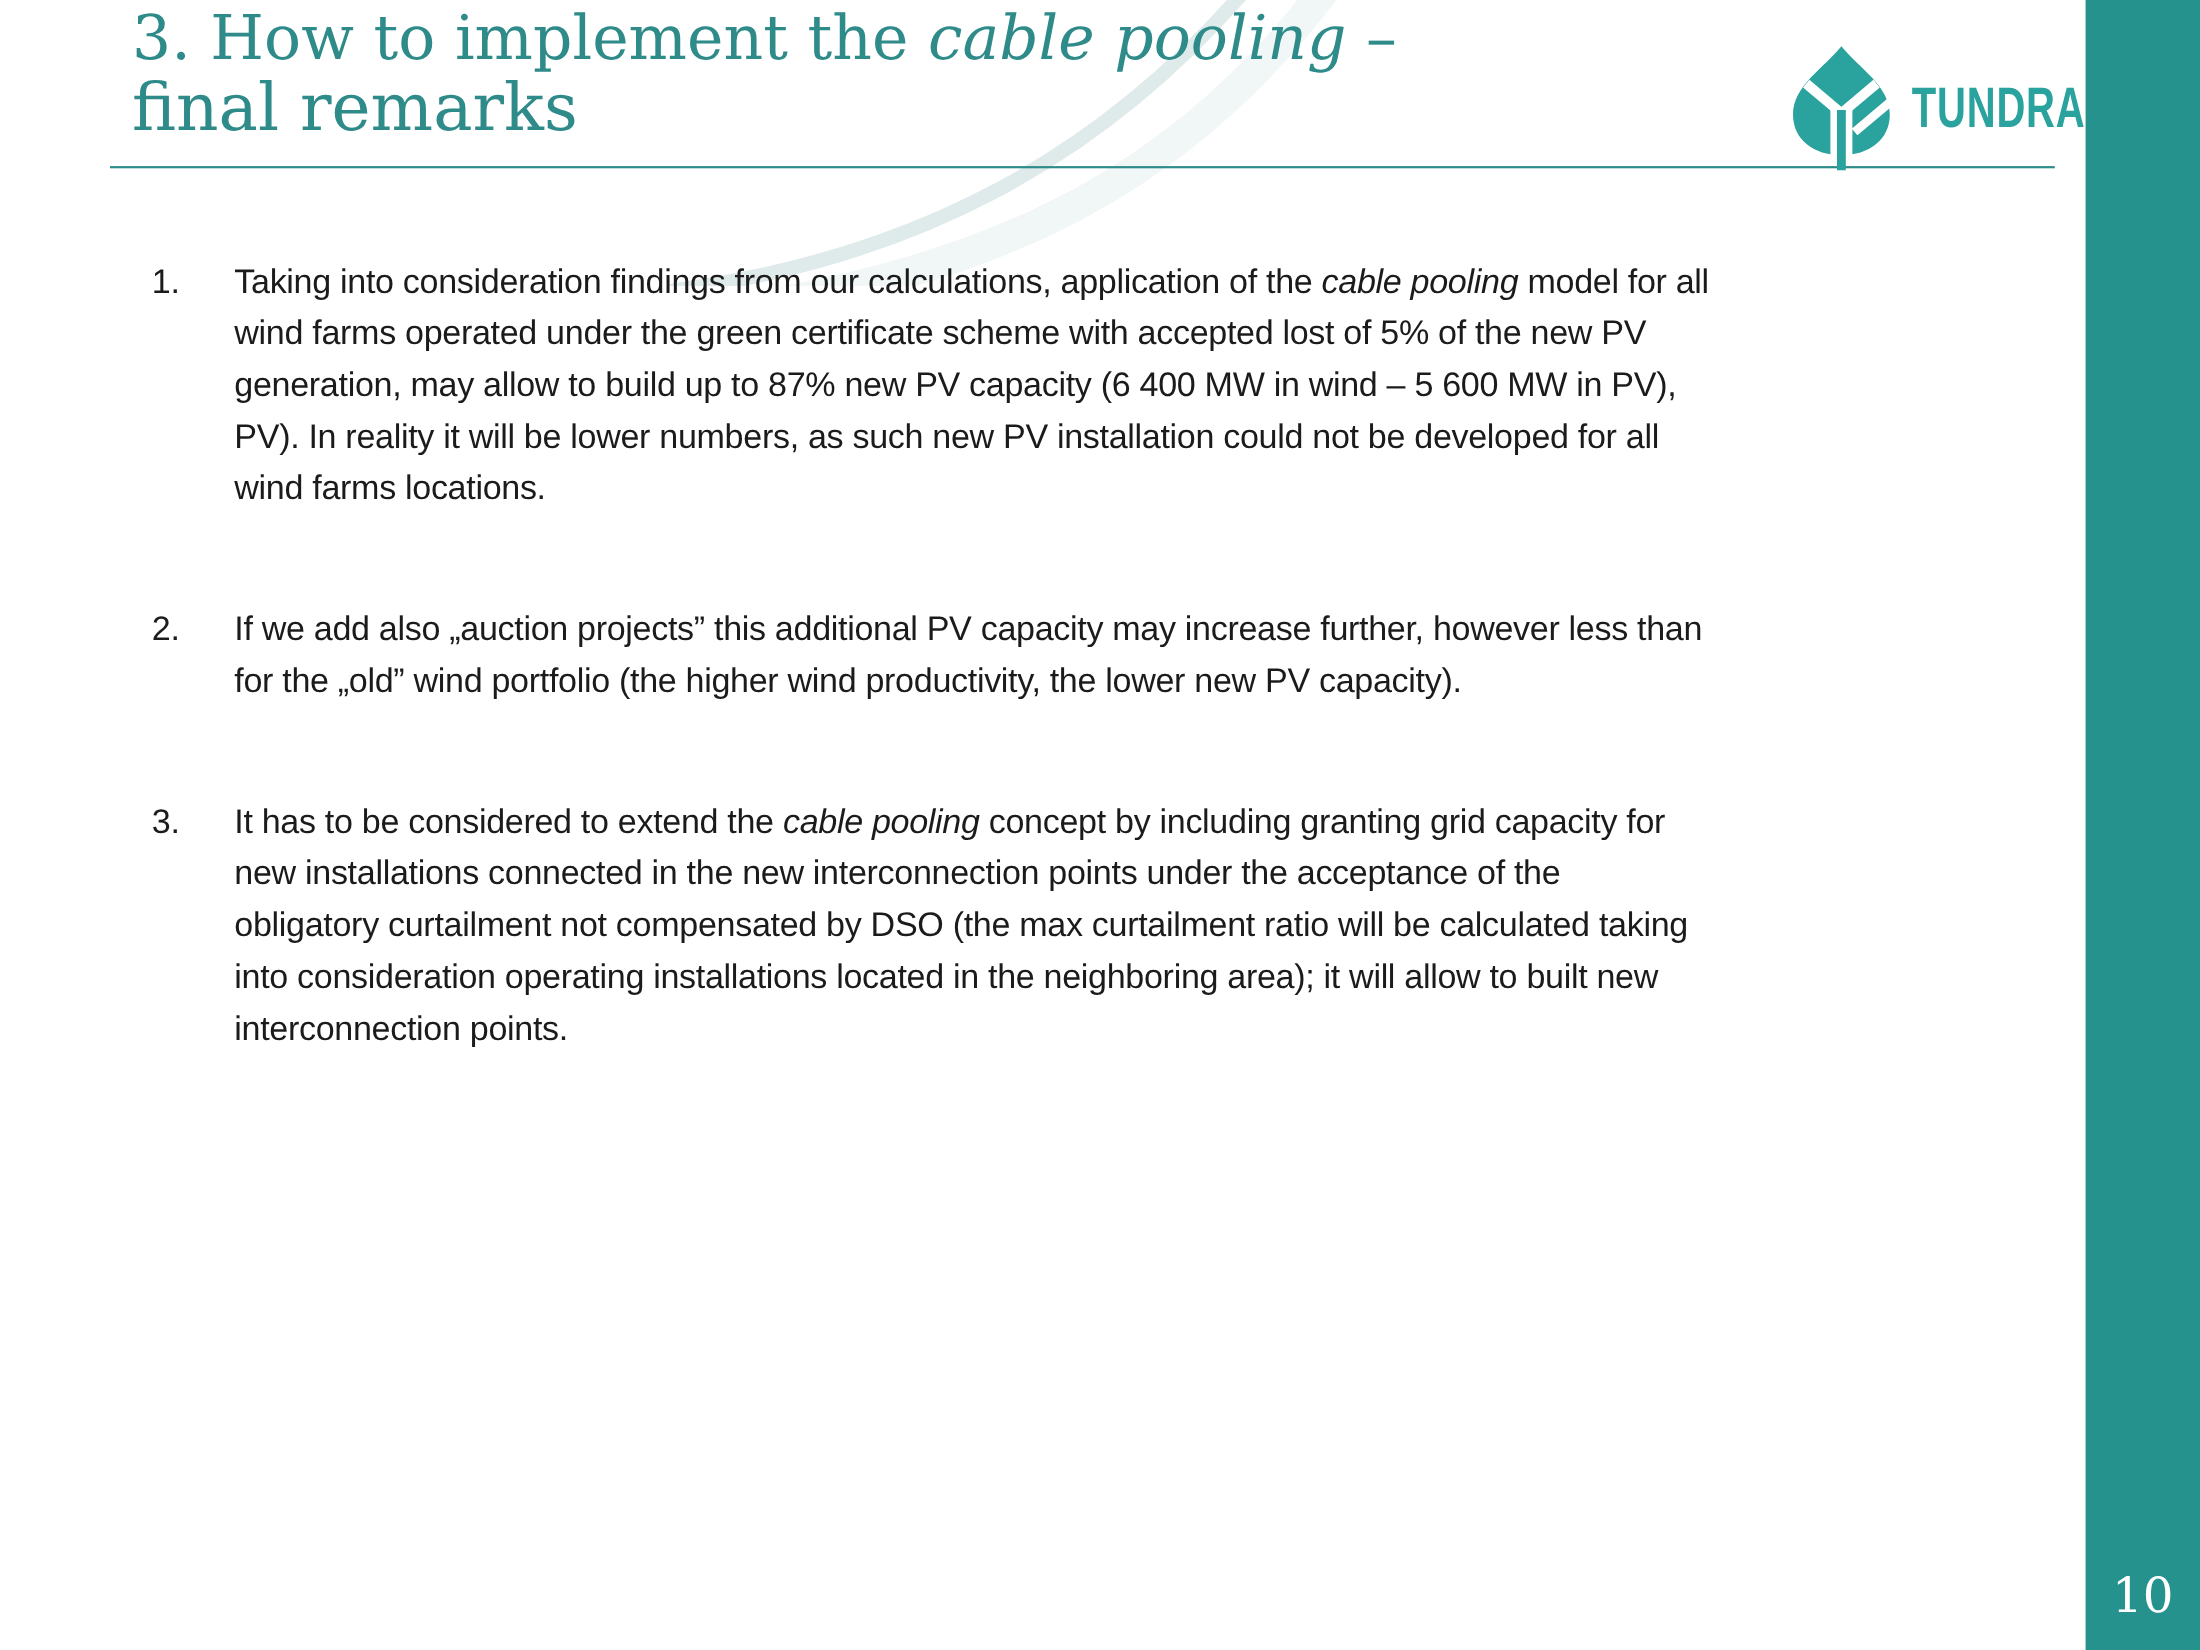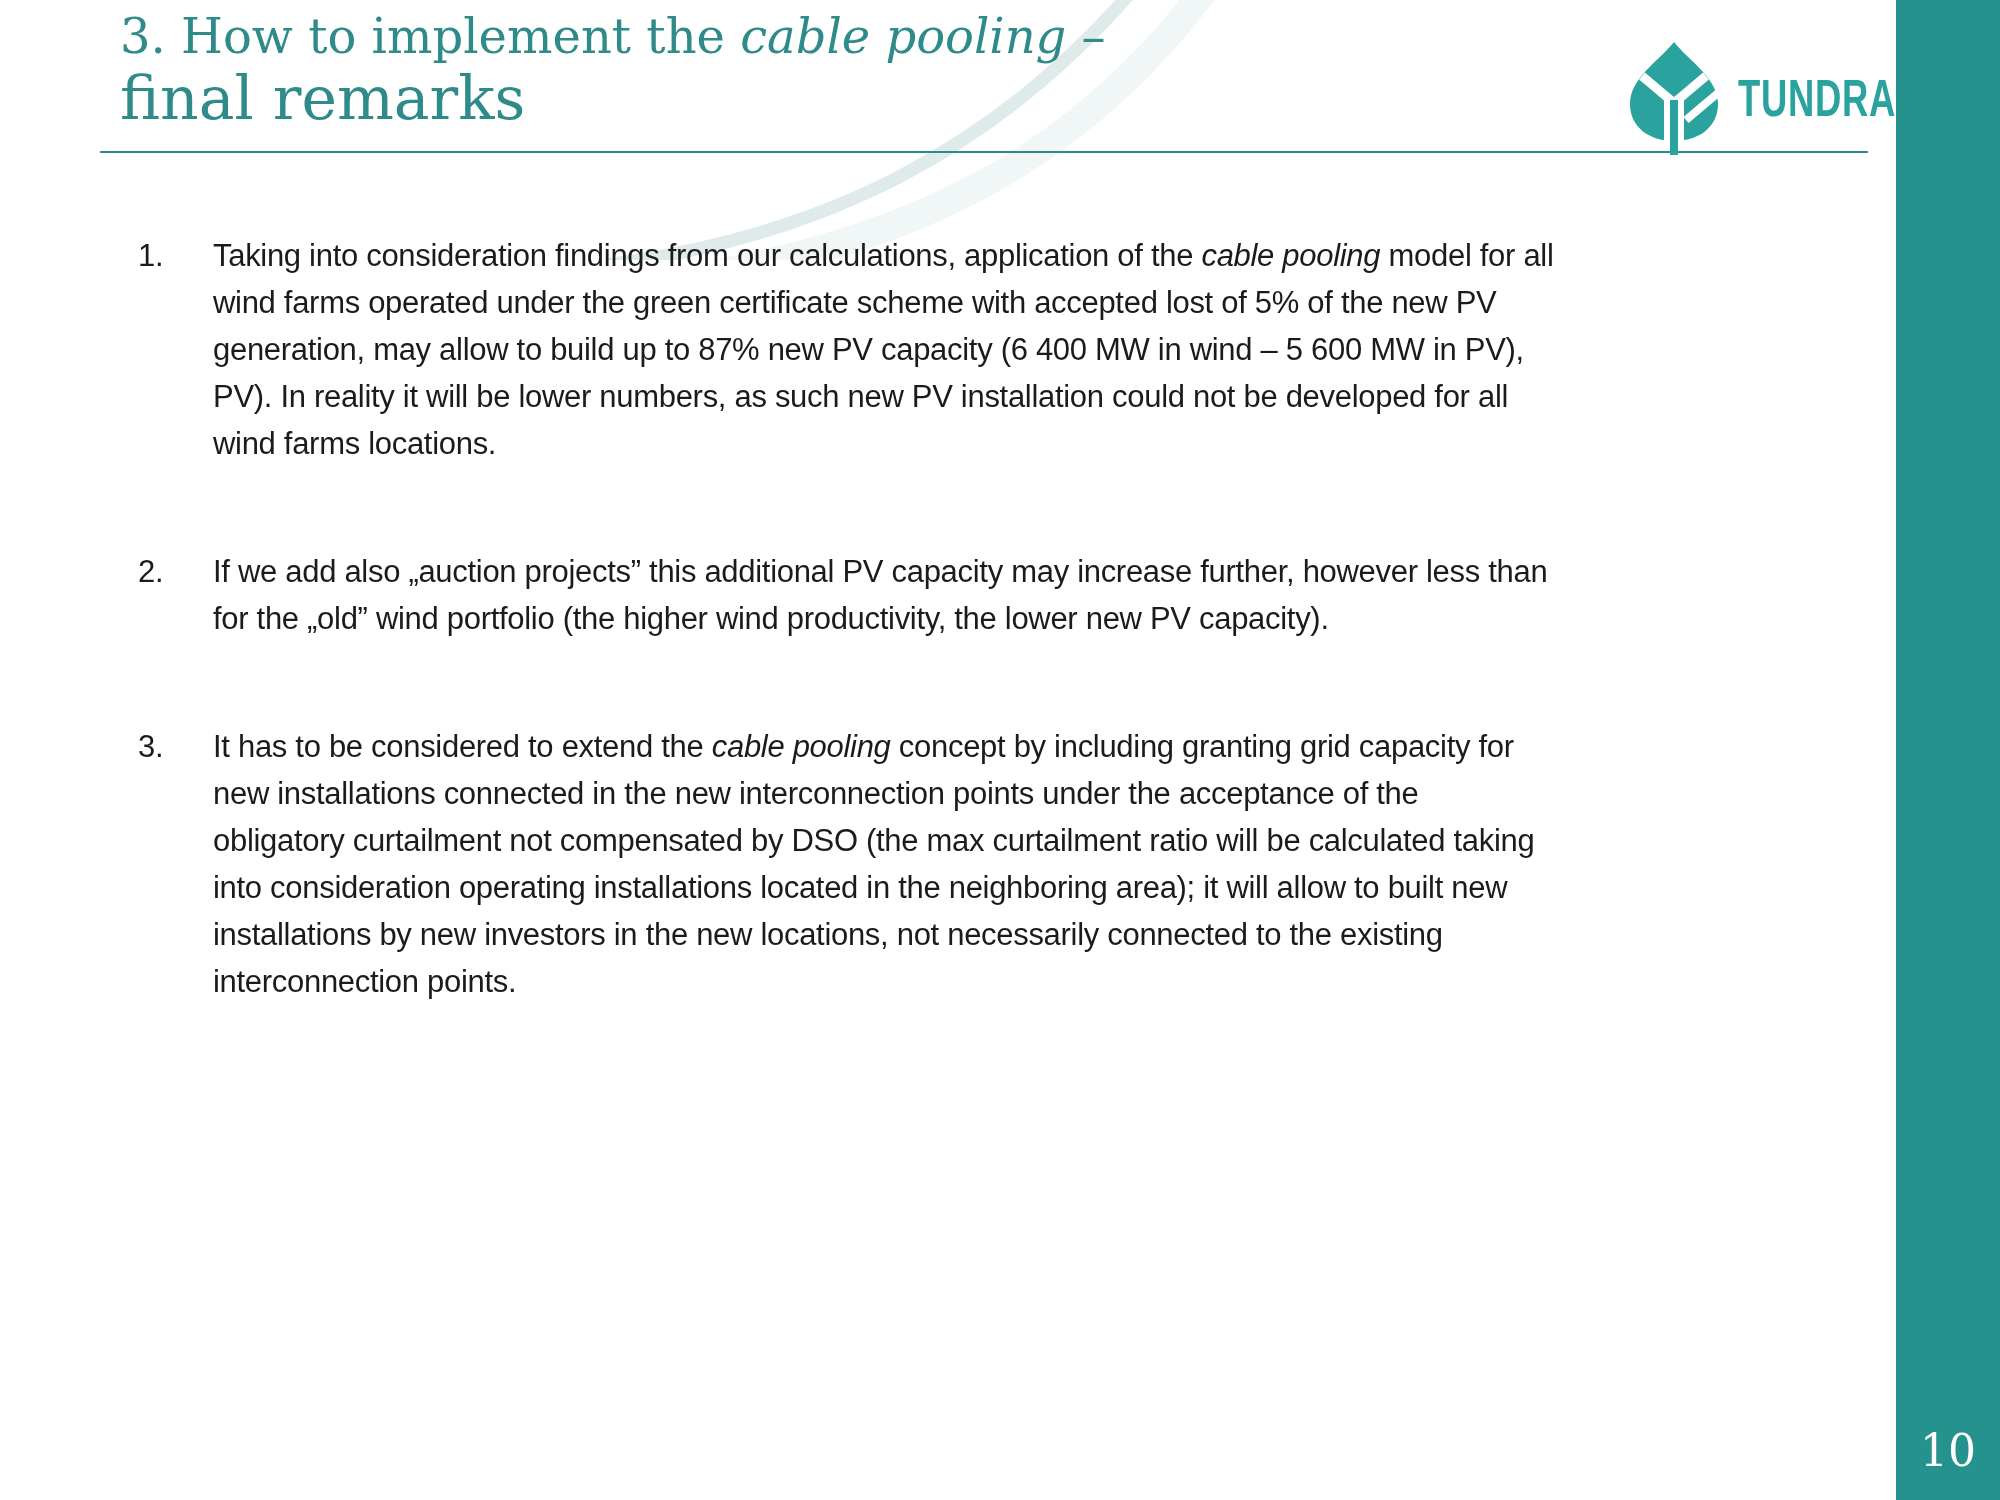--- a/index.html
+++ b/index.html
@@ -27,21 +27,21 @@
     font-family:"DejaVu Serif", serif;
     font-size:44px; z-index:4;
   }
 
   
   .header {
     position:absolute; top:2px; left:120px; z-index:2;
     color:#2e8b89;
     font-family:"DejaVu Serif", serif;
   }
-  .title-line1 { font-size:48px; line-height:68px; white-space:nowrap; }
+  .title-line1 { font-size:56px; line-height:68px; white-space:nowrap; }
   .title-line1 i { font-style:italic; }
   .title-line2 { font-size:60px; line-height:56px; }
   .header-rule {
     position:absolute; top:151px; left:100px;
     width:1768px; height:2px;
     background:#2e8b89; z-index:2;
   }
 
   
   .logo { position:absolute; top:40px; left:1626px; z-index:2; width:250px; height:115px;text-align:center; }
@@ -118,21 +118,20 @@
           <div class="line"><span>for the „old” wind portfolio (the higher wind productivity, the lower new PV capacity).</span></div>
         </div>
       </div>
       <div class="item">
         <div class="num">3.</div>
         <div class="text-lines">
           <div class="line"><span>It has to be considered to extend the </span><i>cable pooling</i><span> concept by including granting grid capacity for</span></div>
           <div class="line"><span>new installations connected in the new interconnection points under the acceptance of the</span></div>
           <div class="line"><span>obligatory curtailment not compensated by DSO (the max curtailment ratio will be calculated taking</span></div>
           <div class="line"><span>into consideration operating installations located in the neighboring area); it will allow to built new</span></div>
-          <div class="line"><span>installations by new investors in the new locations, not necessarily connected to the existing</span></div>
           <div class="line"><span>interconnection points.</span></div>
         </div>
       </div>
     </div>
 
   <div class="right-band"></div>
   <div class="page-number">10</div>
 
 </div>
 

